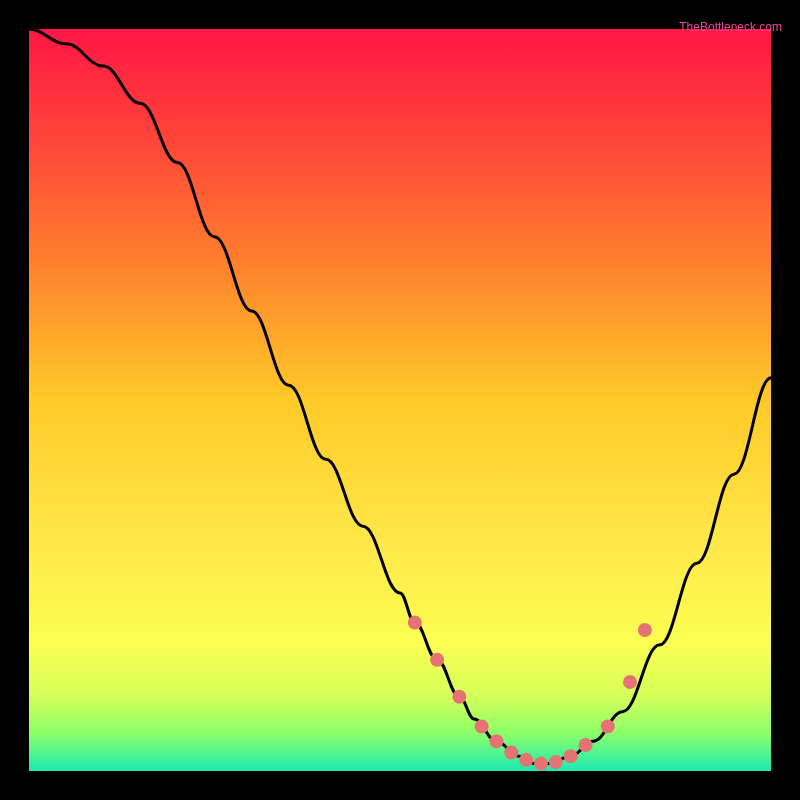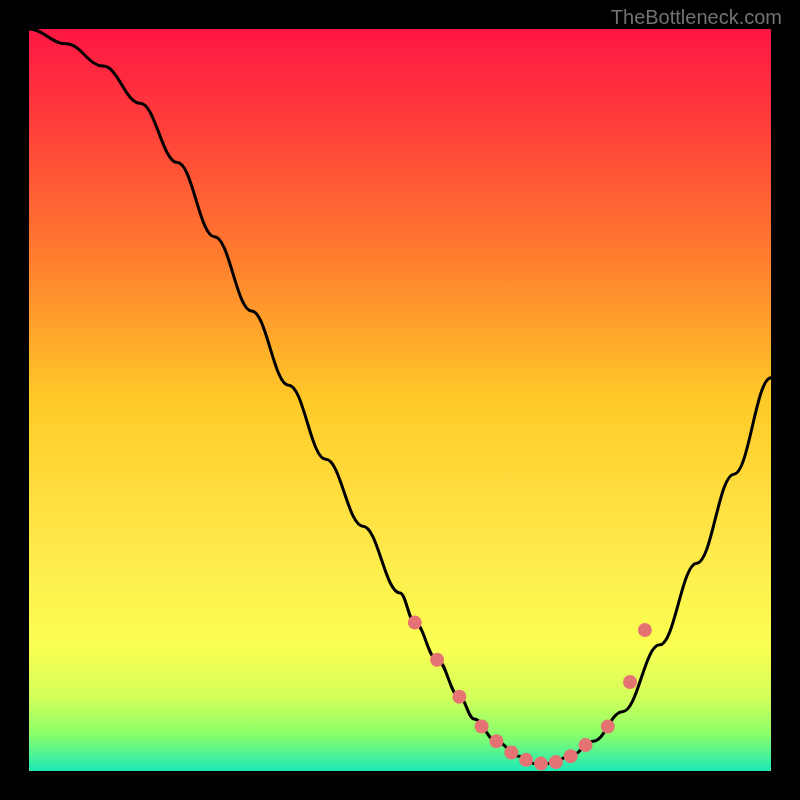--- a/index.html
+++ b/index.html
@@ -6,24 +6,24 @@
     margin: 0;
     padding: 0;
     width: 800px;
     height: 800px;
     background: #000;
     position: relative;
     font-family: Arial, sans-serif;
   }
   .watermark {
     position: absolute;
-    top: 6px;
+    top: 20px;
     right: 18px;
-    color: #737373;
-    font-size: 20px;
+    color: #ec4899;
+    font-size: 12px;
     font-weight: 500;
     z-index: 10;
   }
   .plot-area {
     position: absolute;
     left: 29px;
     top: 29px;
     width: 742px;
     height: 742px;
     overflow: hidden;

